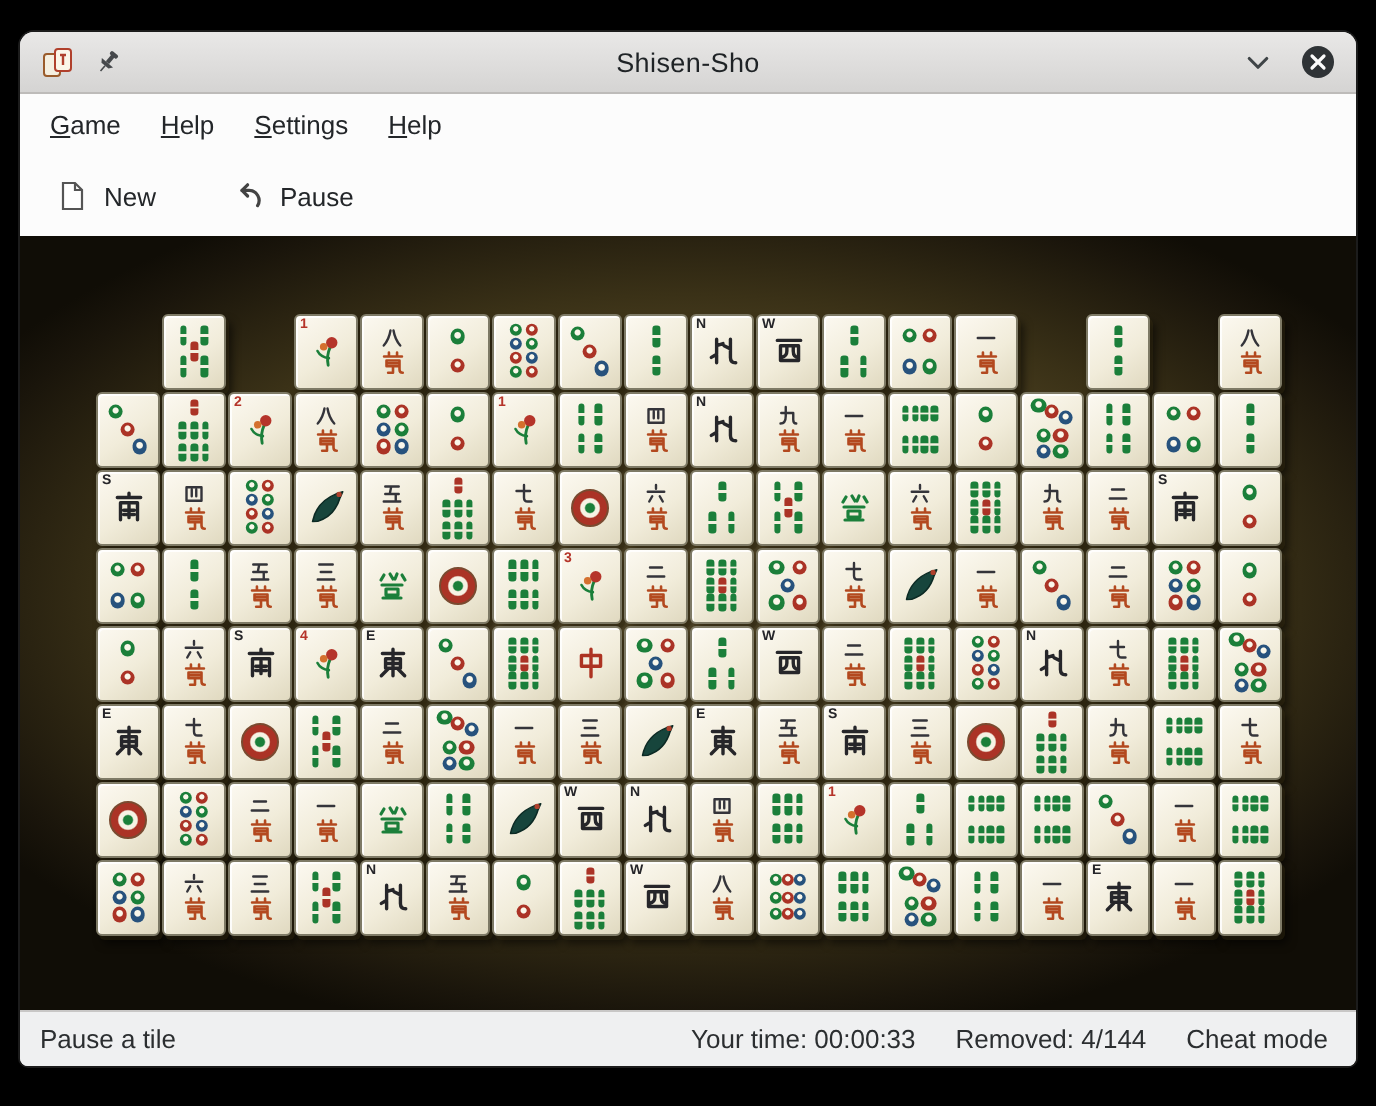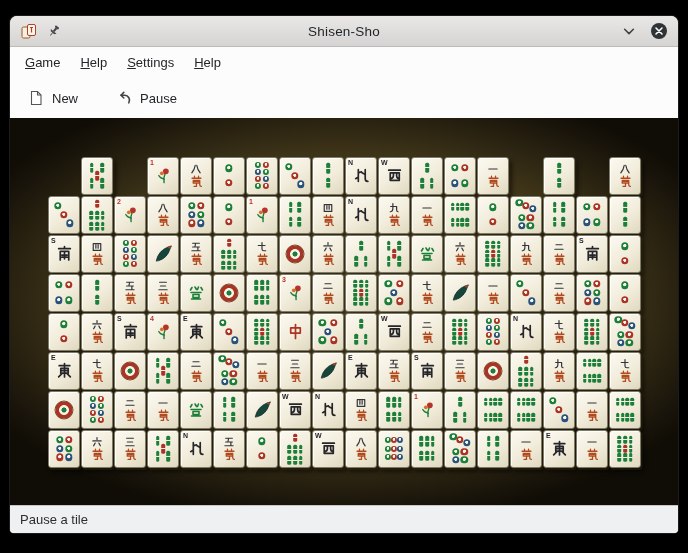--- a/index.html
+++ b/index.html
@@ -1547,15 +1547,20 @@
             <span class="rod" style="left:31%;top:74%;height:8.5px;background:linear-gradient(#1b7f3a 0 43%, #f4f0df 45% 55%, #1b7f3a 57%)"></span>
             <span class="rod" style="left:50%;top:74%;height:8.5px;background:linear-gradient(#1b7f3a 0 43%, #f4f0df 45% 55%, #1b7f3a 57%)"></span>
             <span class="rod" style="left:69%;top:74%;height:8.5px;background:linear-gradient(#1b7f3a 0 43%, #f4f0df 45% 55%, #1b7f3a 57%)"></span>
           </div>
         </div>
       </div>
   </div>
 
   <div class="statusbar">
     <span>Pause a tile</span>
+    <span class="status-right">
+      <span>Your time: 00:00:33</span>
+      <span>Removed: 4/144</span>
+      <span>Cheat mode</span>
+    </span>
   </div>
 
 </div>
 
 </body></html>

